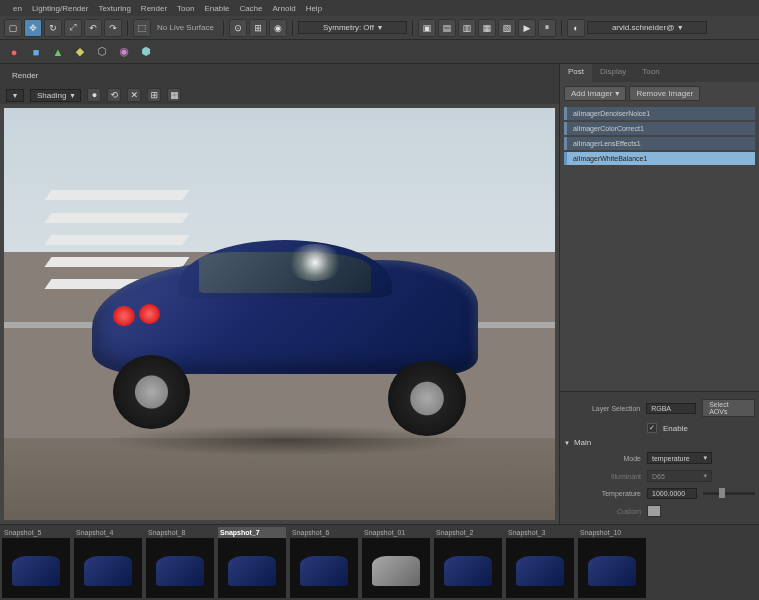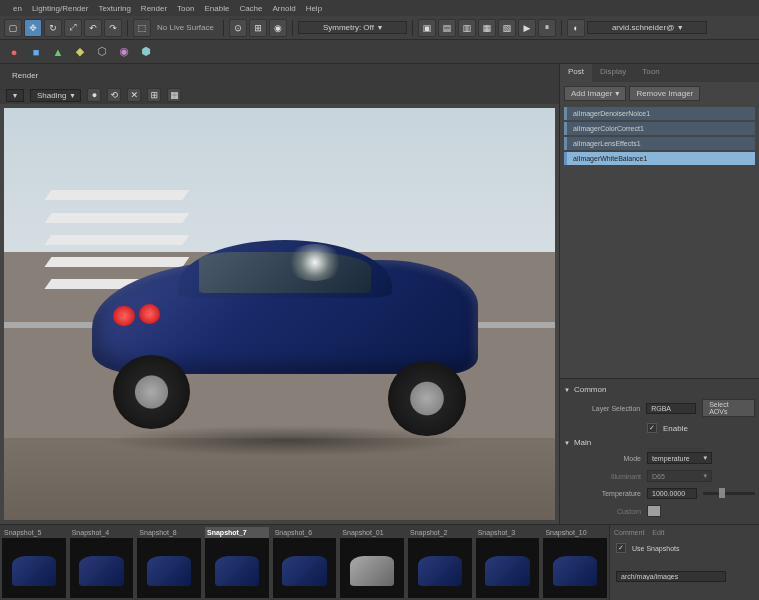--- a/index.html
+++ b/index.html
@@ -208,23 +208,20 @@
       <div class="panel-btn">Remove Imager</div>
     </div>
     <div class="imager-list">
       <div class="imager-item">aiImagerDenoiserNoice1</div>
       <div class="imager-item">aiImagerColorCorrect1</div>
       <div class="imager-item">aiImagerLensEffects1</div>
       <div class="imager-item selected">aiImagerWhiteBalance1</div>
     </div>
 
     <div class="props-panel">
-      <div class="section-header">
-          <span>Common</span>
-        </div>
       <div class="prop-row">
         <span class="prop-label">Layer Selection</span>
         <input class="prop-input" value="RGBA" style="">
         <div class="prop-btn">Select AOVs</div>
       </div>
       <div class="prop-row">
         <span class="prop-label"></span>
         <div class="prop-checkbox checked"></div>
         <span>Enable</span>
       </div>
@@ -311,26 +308,13 @@
           <div class="thumb-car"></div>
         </div>
       </div>
     <div class="thumb">
         <div class="thumb-label">Snapshot_10</div>
         <div class="thumb-img">
           <div class="thumb-car"></div>
         </div>
       </div>
   </div>
-  <div class="bottom-right">
-    <div class="br-tabs">
-      <span class="br-tab">Comment</span>
-      <span class="br-tab">Edit</span>
-    </div>
-    <div class="prop-row" style="padding-left:2px">
-      <div class="prop-checkbox checked"></div>
-      <span>Use Snapshots</span>
-    </div>
-    <div class="prop-row" style="padding-left:2px;margin-top:12px">
-      <input class="prop-input" style="width: 110px;" value="arch/maya/images">
-    </div>
-  </div>
 </div>
 
 </body></html>

